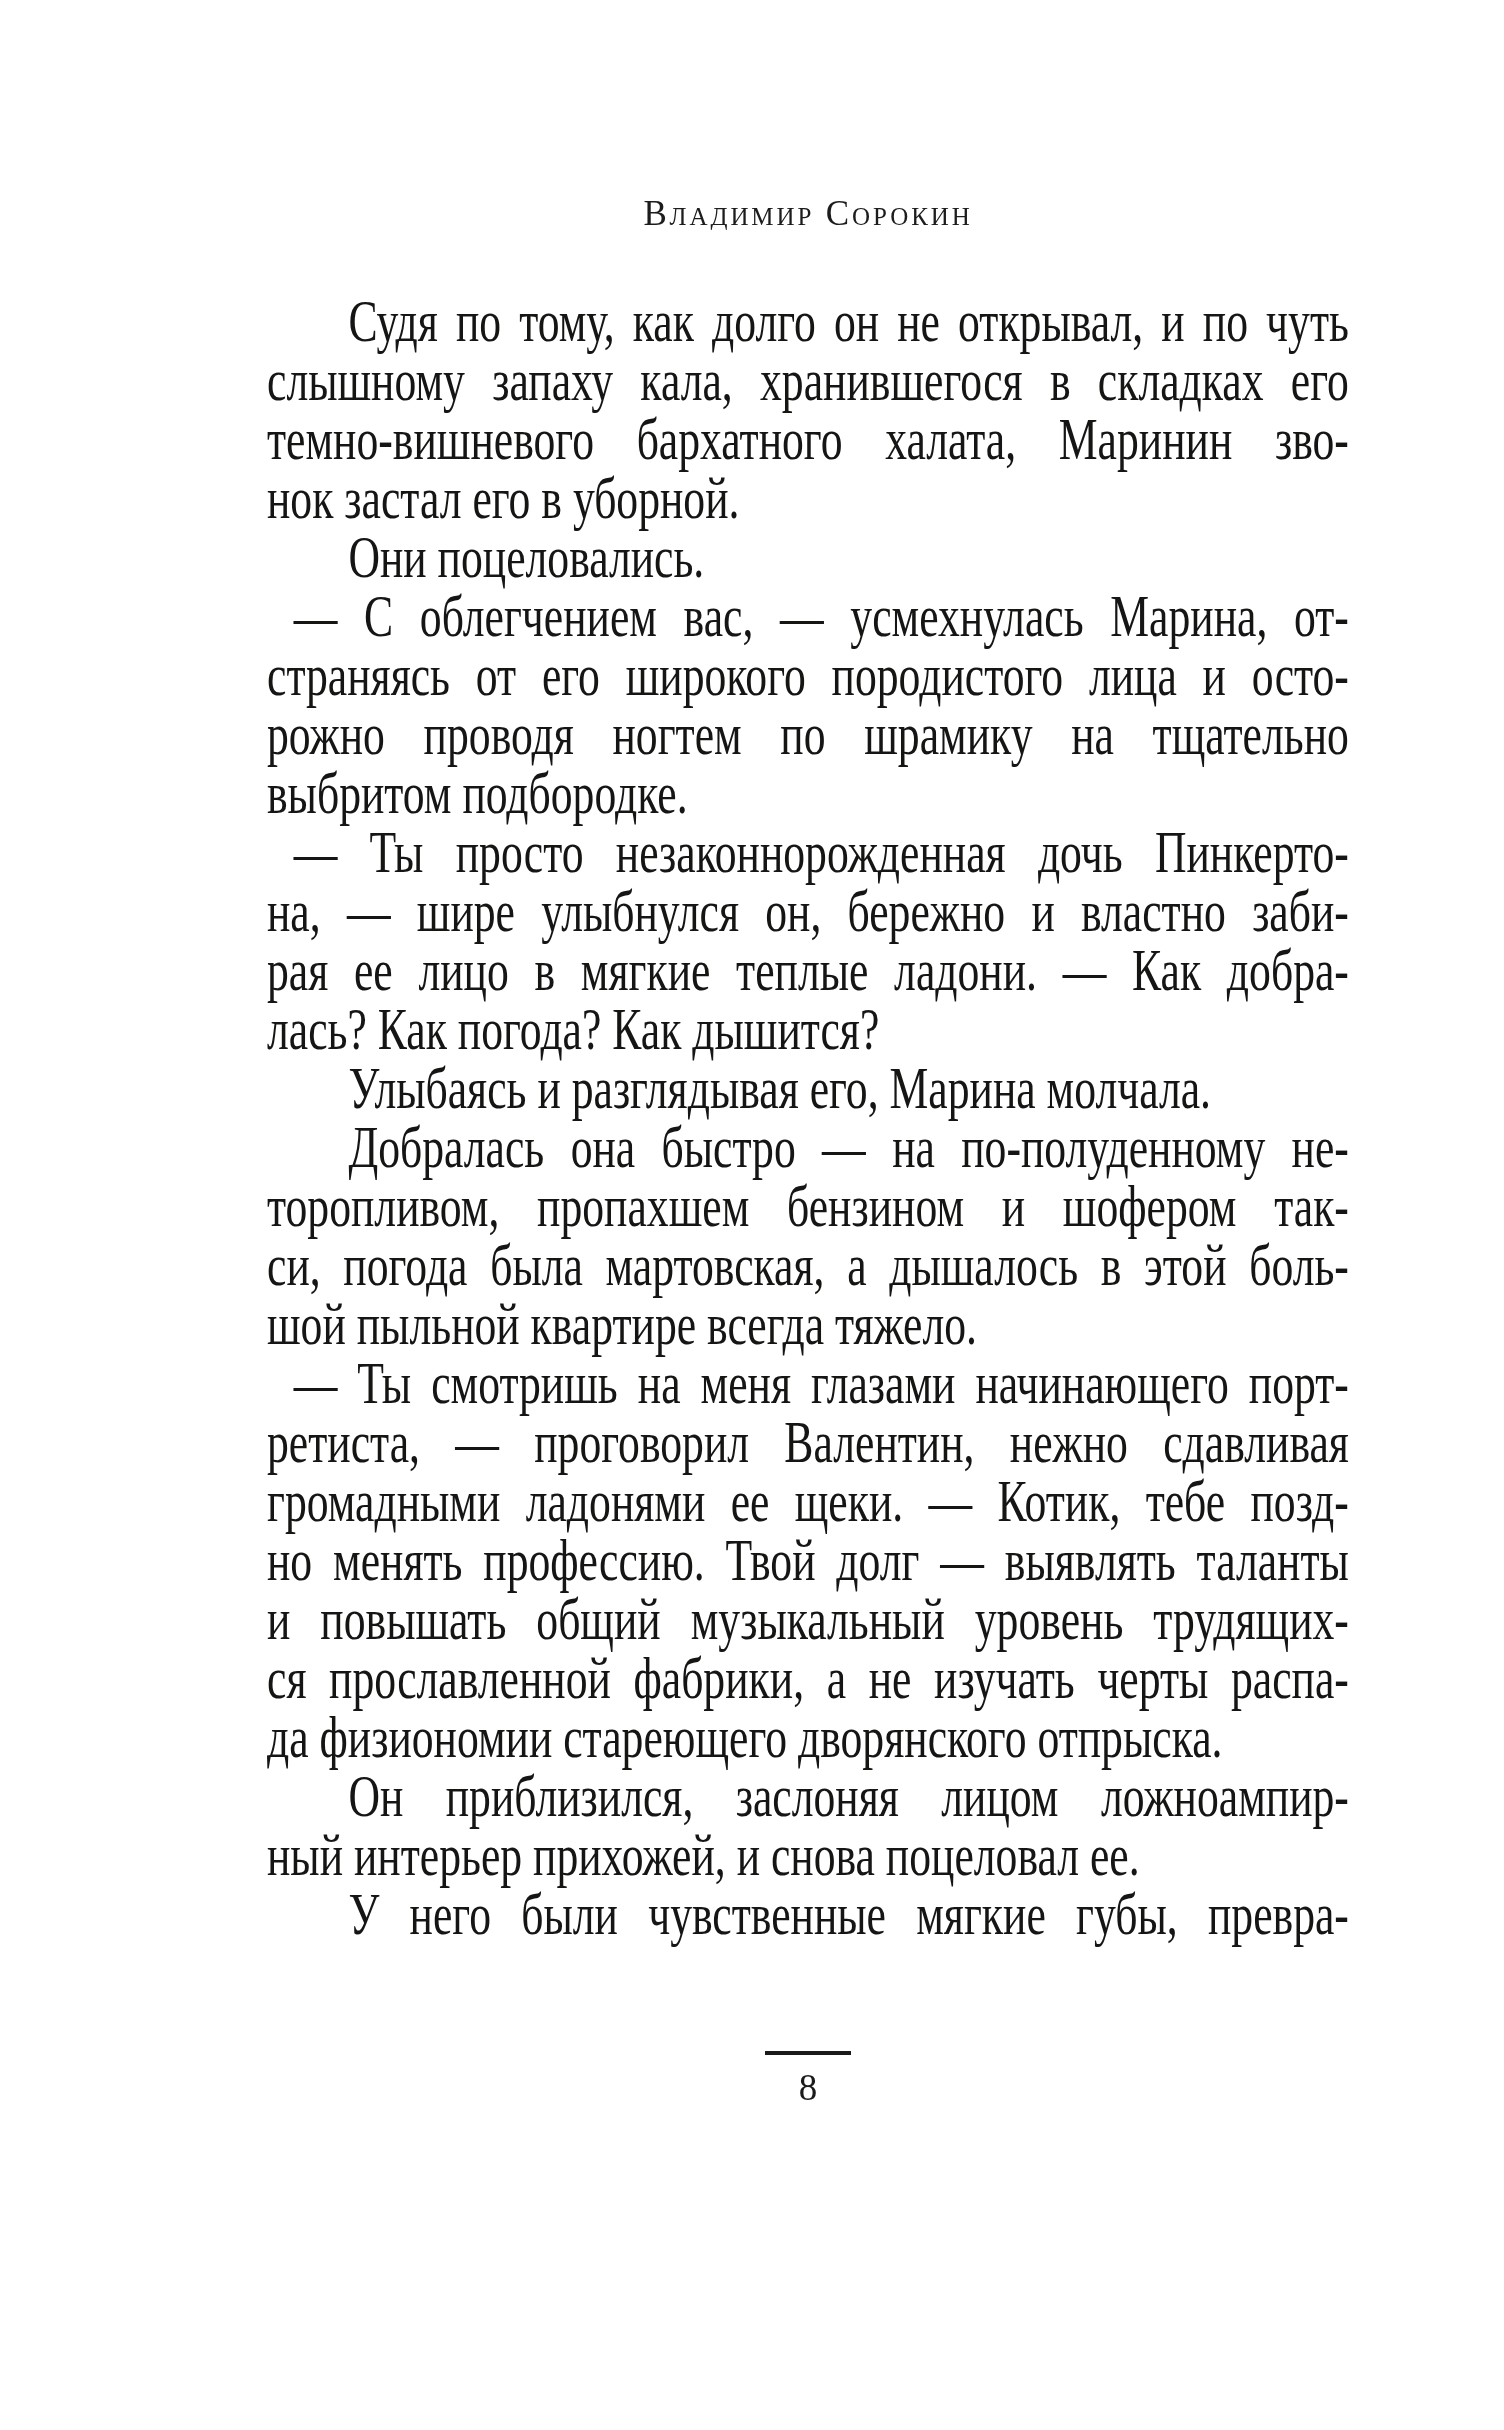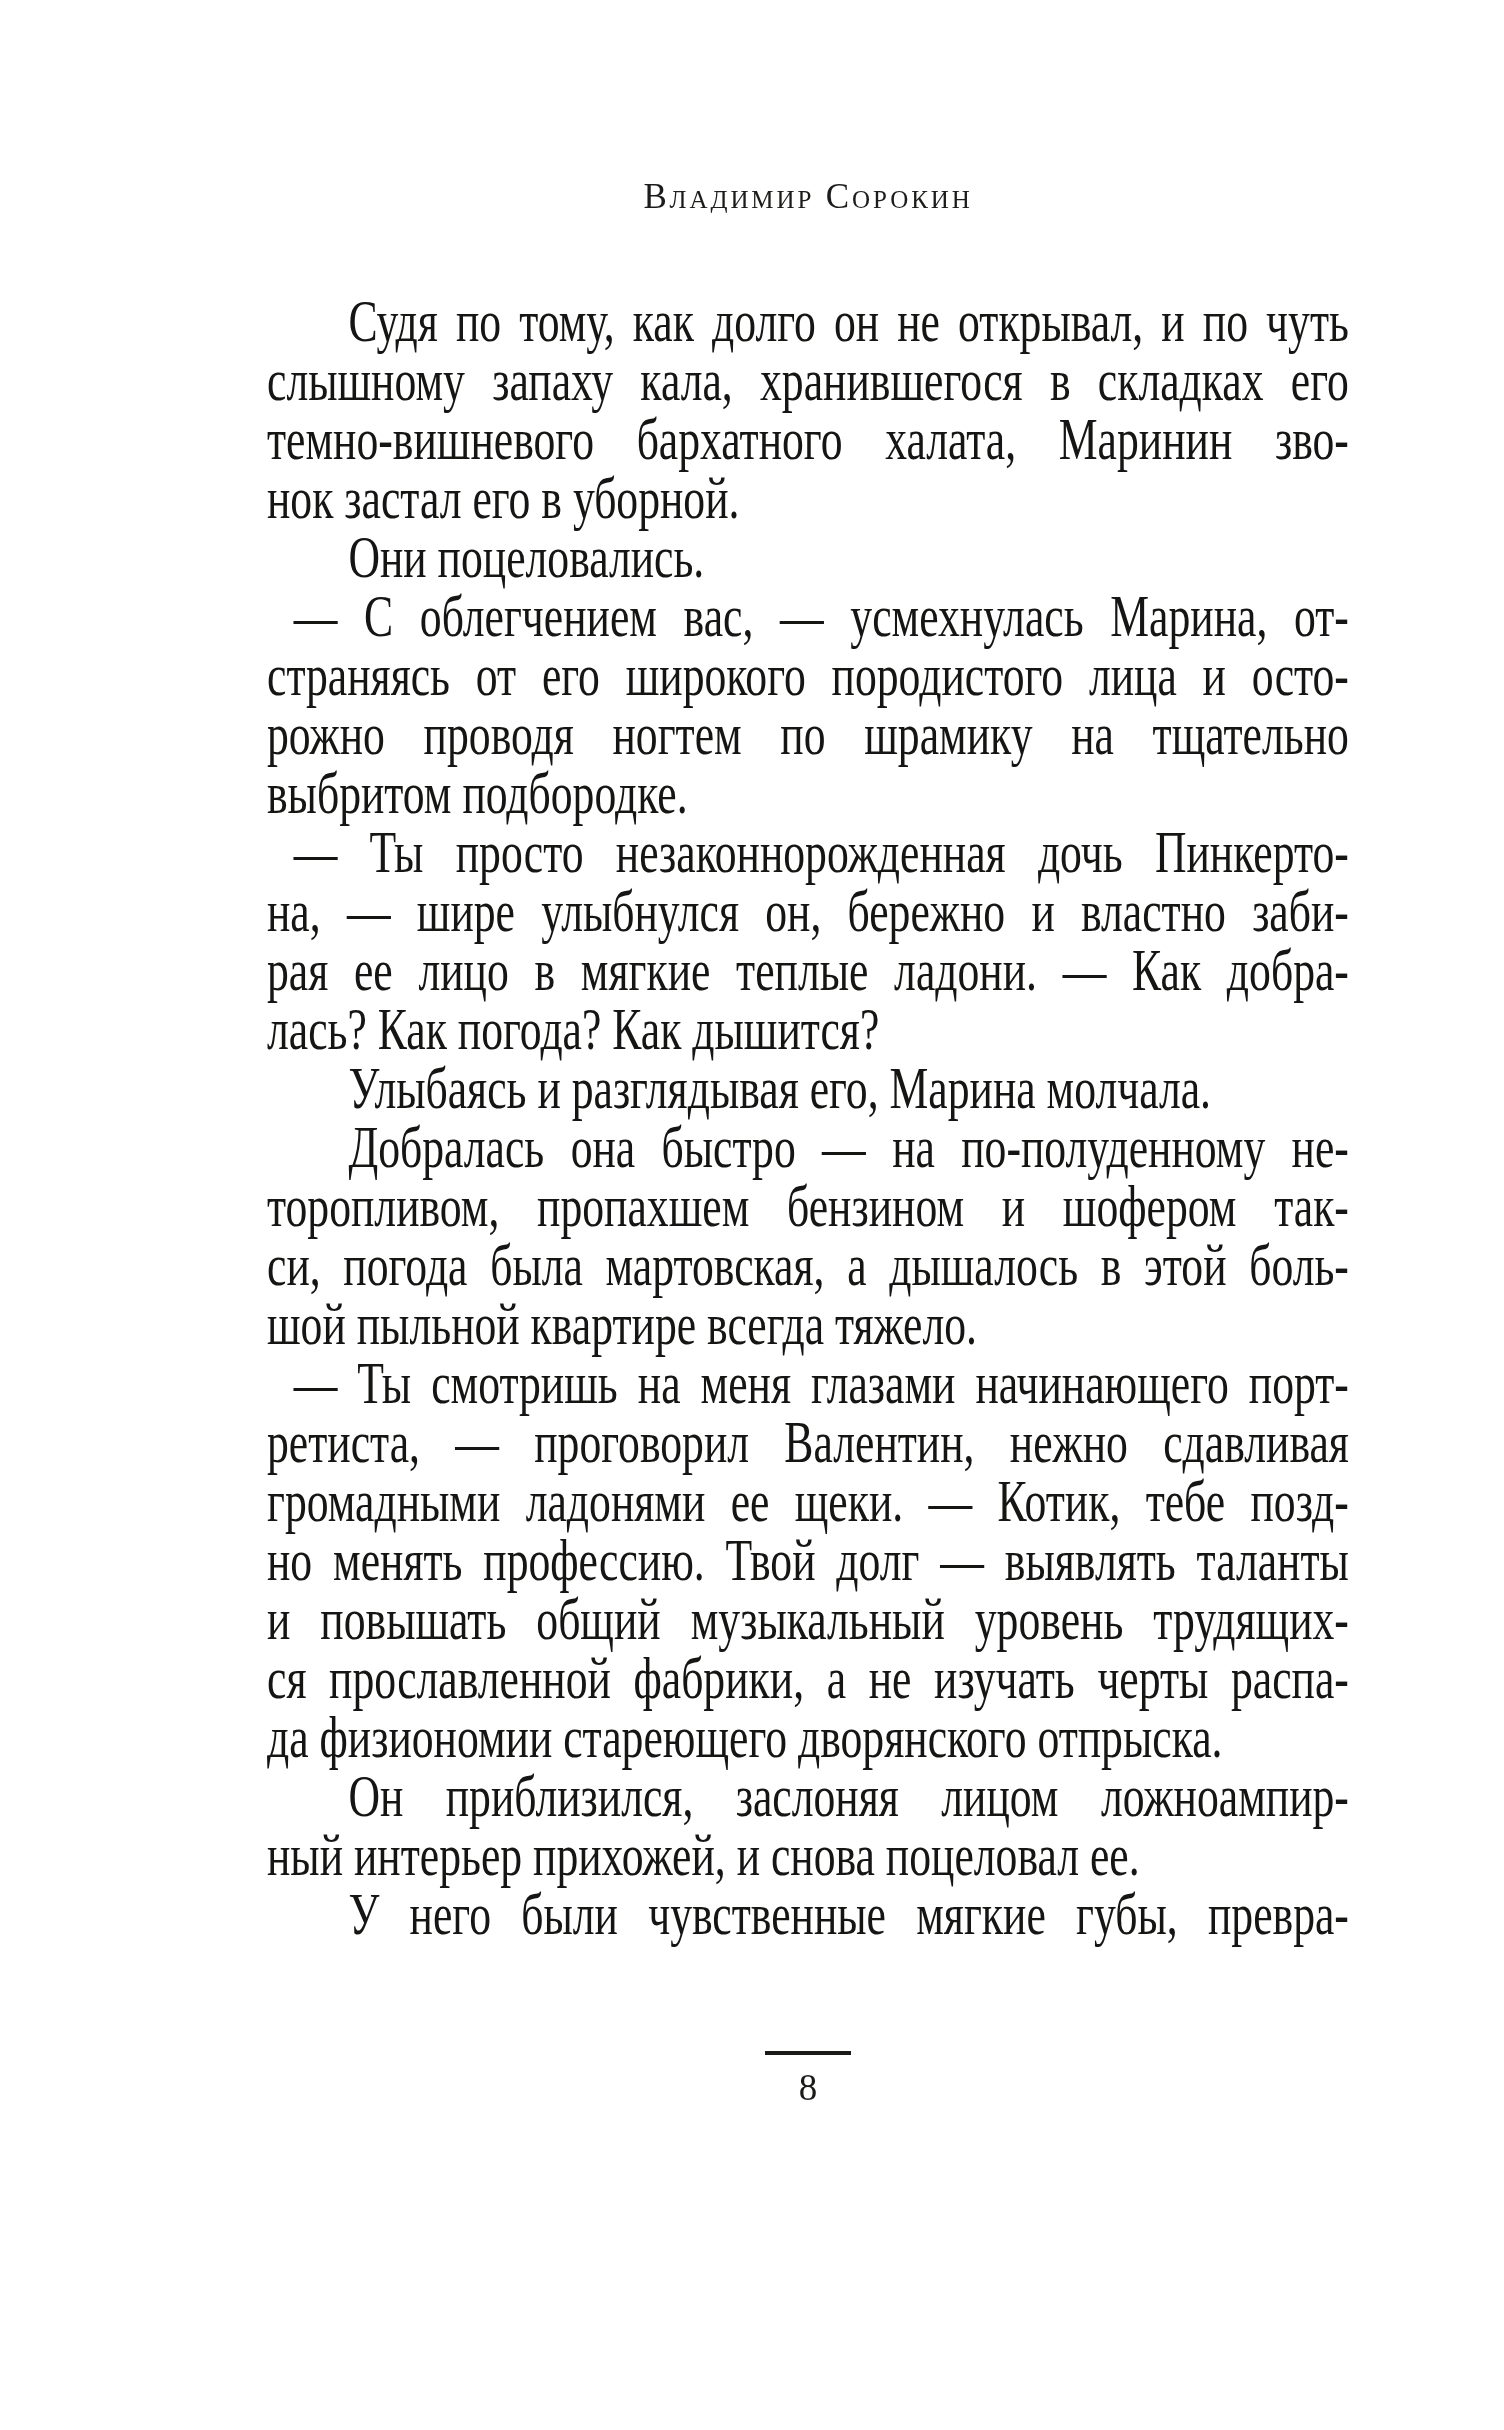--- a/index.html
+++ b/index.html
@@ -11,21 +11,21 @@
     position: relative;
     width: 1505px;
     height: 2431px;
     background: #ffffff;
     overflow: hidden;
     color: #1a1a18;
   }
   .author-header {
     position: absolute;
     left: 267px;
-    top: 177px;
+    top: 194px;
     width: 1082px;
     text-align: center;
     font-family: "Liberation Serif", serif;
     font-variant: small-caps;
     font-size: 35px;
     line-height: 39px;
     letter-spacing: 2.9px;
     color: #1c1c1a;
   }
   .text-block {

